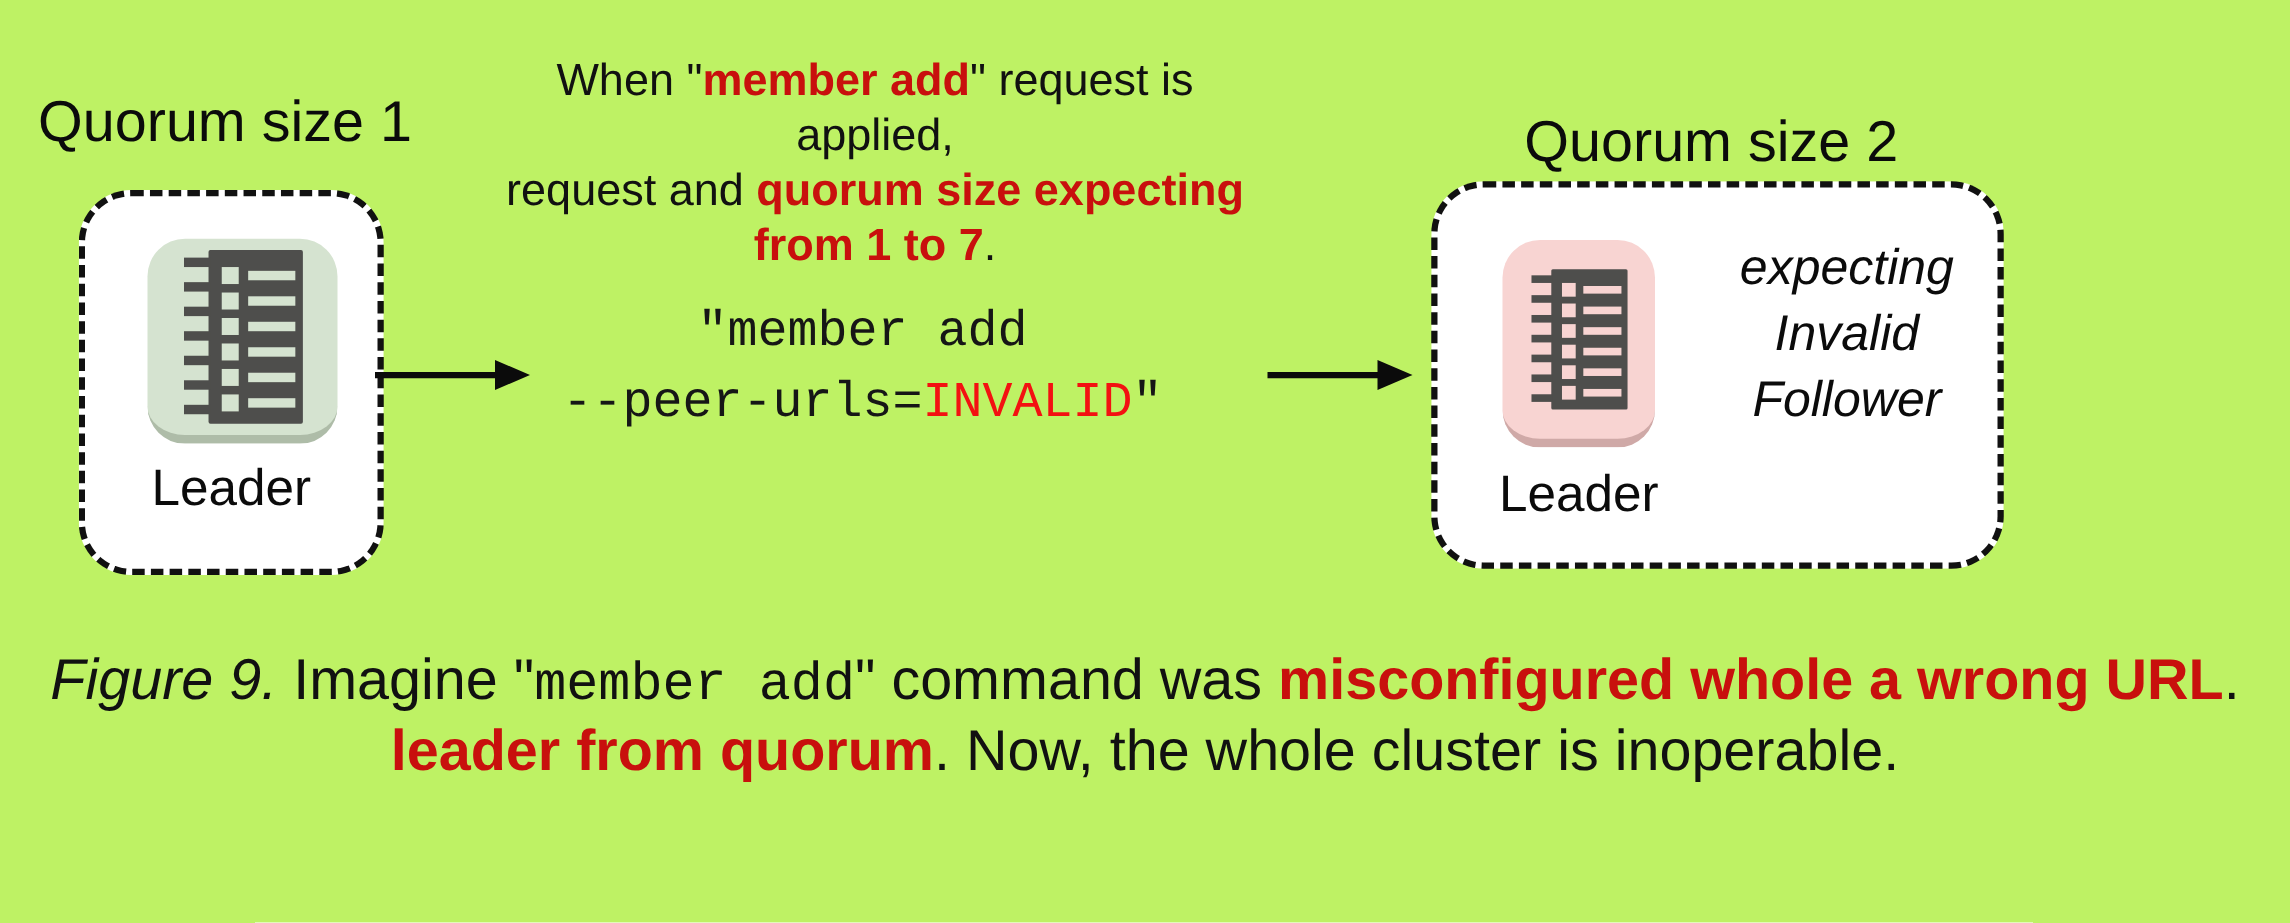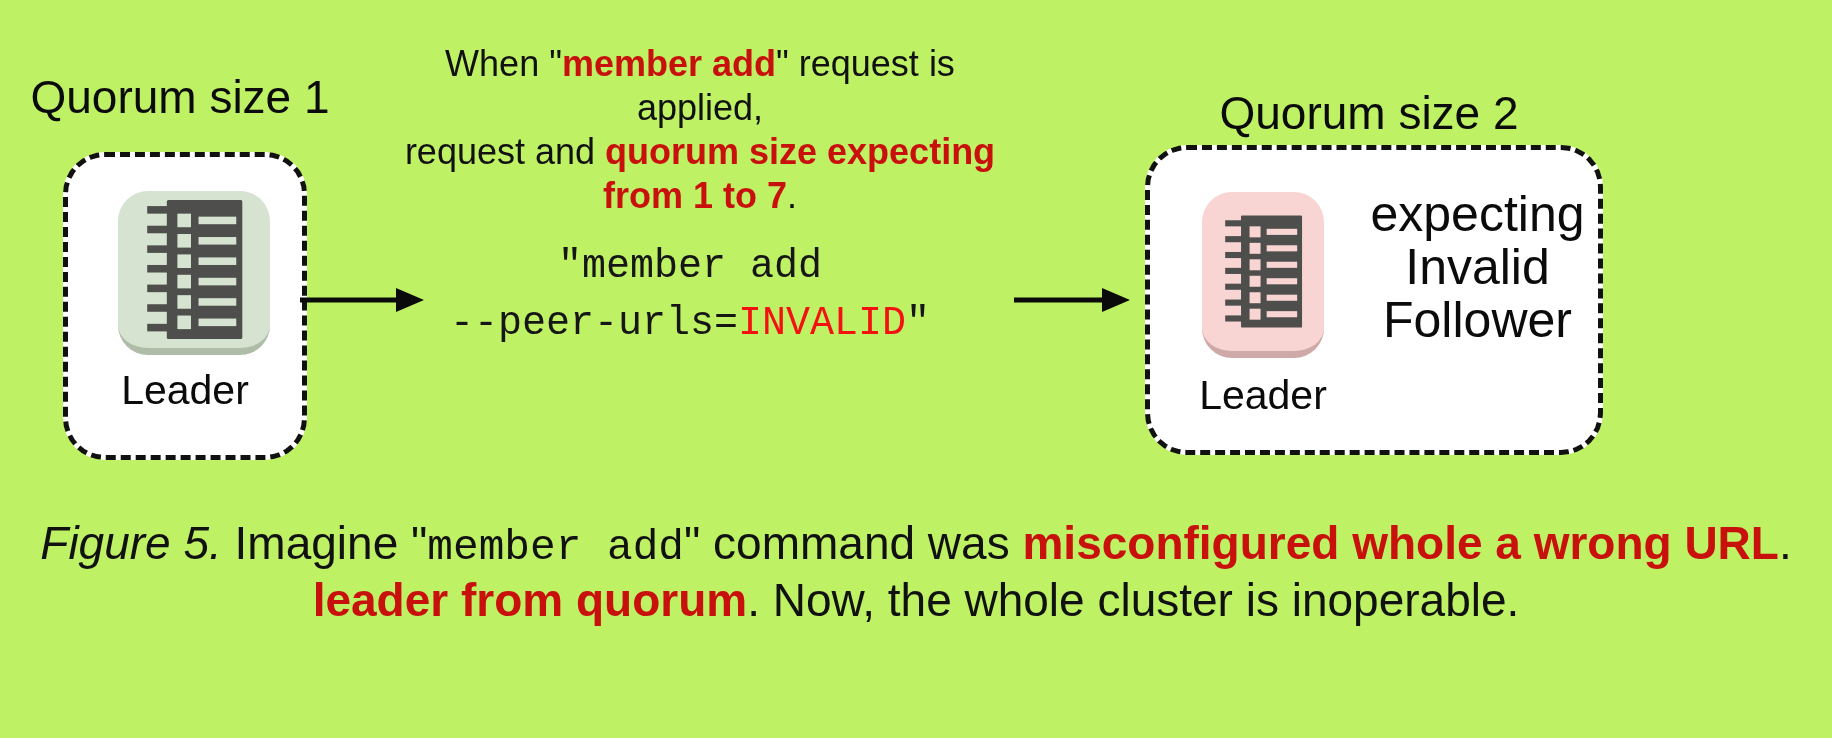--- a/index.html
+++ b/index.html
@@ -27,21 +27,21 @@
   .glyph-body { fill:#4e4e4c; }
   .green .glyph-lite { fill:#d5e3d0; }
   .pink  .glyph-lite { fill:#f8d4d2; }
 
   .node-label { position:absolute; font-size:41px; color:#0b0b0b; }
 
   .annotation { font-size:36px; line-height:44px; color:#111111; }
   .command { font-family:"Liberation Mono","DejaVu Sans Mono",monospace;
              font-size:40px; line-height:57px; color:#161616; }
 
-  .expect-note { font-size:50px; line-height:53px; color:#0b0b0b; }
+  .expect-note { font-style:italic; font-size:40px; line-height:53px; color:#0b0b0b; }
   .alert { font-size:38px; font-weight:700; color:#ee0e0e; }
 
   .caption { font-size:46px; line-height:53px; color:#111111; }
 
   
   [data-bind-parts] { white-space:pre-wrap; }
   .seg.b-red { color:#c8100d; font-weight:700; }
   .seg.m-red { color:#f31111; }
   .seg.mono  { font-family:"Liberation Mono","DejaVu Sans Mono",monospace; font-size:0.93em; }
   .seg.i     { font-style:italic; }
@@ -135,17 +135,17 @@
 
     <div class="abs center expect-note" style="left:215px; top:38px; width:225px;">
       <div data-bind="right_cluster.status_lines.0">expecting</div>
       <div data-bind="right_cluster.status_lines.1">Invalid</div>
       <div data-bind="right_cluster.status_lines.2">Follower</div>
     </div>
 
   </div>
 
   <div class="abs center caption" style="left:0; top:517px; width:1832px;">
-    <div data-bind-parts="caption.line1"><span class="seg i">Figure 5.</span><span class="seg"> Imagine "</span><span class="seg mono">member add</span><span class="seg">" command was </span><span class="seg b-red">misconfigured whole a wrong URL</span><span class="seg">.</span></div>
+    <div data-bind-parts="caption.line1"><span class="seg i">Figure 9.</span><span class="seg"> Imagine "</span><span class="seg mono">member add</span><span class="seg">" command was </span><span class="seg b-red">misconfigured whole a wrong URL</span><span class="seg">.</span></div>
     <div data-bind-parts="caption.line3"><span class="seg b-red">leader from quorum</span><span class="seg">. Now, the whole cluster is inoperable.</span></div>
   </div>
 
 </div>
 
 </body></html>

